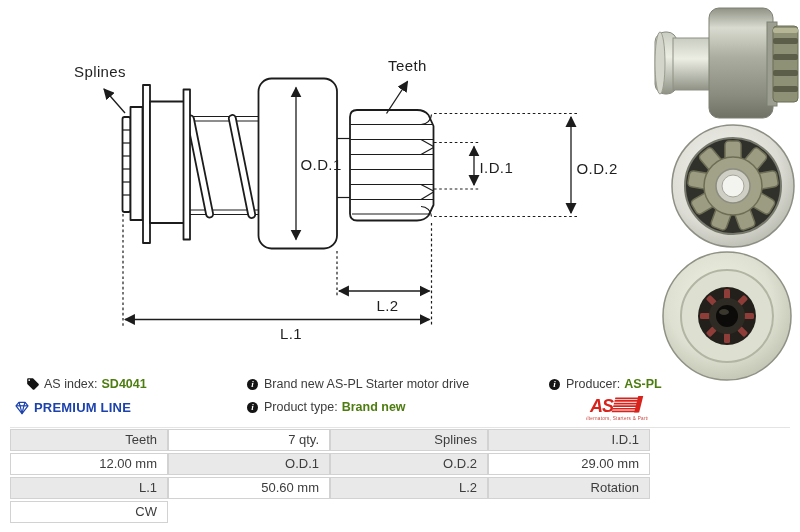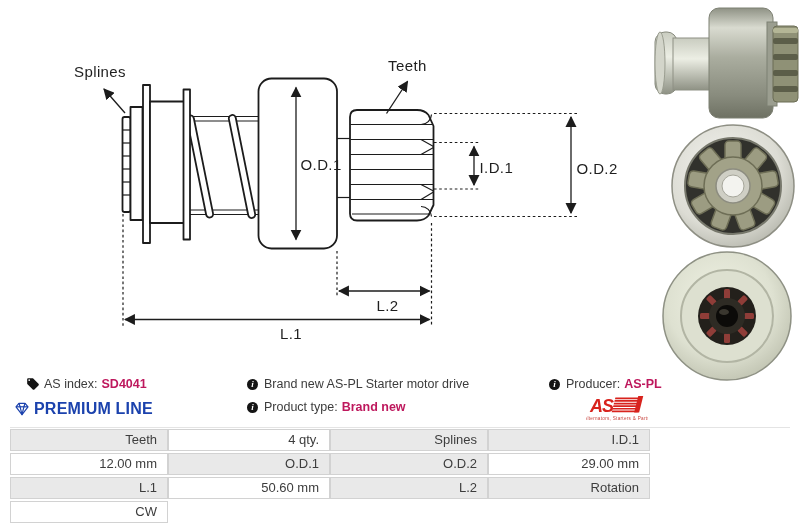--- a/index.html
+++ b/index.html
@@ -10,26 +10,26 @@
   
   #drawing{left:0;top:0;}
   #drawing .part{fill:#fff;stroke:#1c1c1c;stroke-width:1.8;stroke-linejoin:round;}
   #drawing .thin{fill:none;stroke:#1c1c1c;stroke-width:1.2;}
   #drawing .dim{fill:none;stroke:#1c1c1c;stroke-width:1.3;}
   #drawing .dot{fill:none;stroke:#1c1c1c;stroke-width:1.2;stroke-dasharray:2.6 2.6;}
   #drawing text{font-family:"Liberation Sans",sans-serif;font-size:15px;fill:#1f1f1f;letter-spacing:.4px;}
 
   
   .inforow{display:flex;align-items:center;white-space:nowrap;font-size:12.5px;color:#3c3c3c;}
-  .inforow b{color:#be185d;}
+  .inforow b{color:#4d7c0f;}
   .gap4{width:4px;}.gap6{width:6px;}
   .info-ic{width:11px;height:11px;border-radius:50%;background:#141414;color:#fff;
            display:inline-flex;align-items:center;justify-content:center;flex:0 0 11px;
            font:italic bold 9px "Liberation Serif",serif;line-height:1;}
-  .premium{font-size:16px;font-weight:bold;color:#1b42ad;letter-spacing:.2px;}
+  .premium{font-size:13px;font-weight:bold;color:#1b42ad;letter-spacing:.2px;}
 
   
   #spec{left:10px;top:429px;width:640px;display:grid;
         grid-template-columns:158px 162px 158px 162px;grid-auto-rows:22px;
         row-gap:2px;font-size:13px;color:#3d3d3d;}
   #spec .cell{border:1px solid #d2d2d2;line-height:20px;text-align:right;
               padding-right:10px;box-sizing:border-box;background:#fff;}
   #spec .lab{background:#e9e9e9;}
   .rule{left:10px;top:427px;width:780px;height:1px;background:#e4e4e4;}
 </style>
@@ -267,21 +267,21 @@
     <rect x="52.5" y="1" width="5" height="16.5"></rect>
   </g>
   <text x="4" y="16.5" font-family="Liberation Sans, sans-serif" font-size="18" font-weight="bold" font-style="italic" fill="#d8231d" letter-spacing="-1">AS</text>
   <text x="31" y="24.5" text-anchor="middle" font-family="Liberation Sans, sans-serif" font-size="4.6" fill="#c8443e" letter-spacing=".3">Alternators, Starters &amp; Parts</text>
 </svg>
 
 <div class="abs rule"></div>
 
 <div id="spec" class="abs">
   <div class="cell lab">Teeth</div>
-  <div class="cell">4 qty.</div>
+  <div class="cell">7 qty.</div>
   <div class="cell lab">Splines</div>
 
   <div class="cell lab">I.D.1</div>
   <div class="cell">12.00 mm</div>
   <div class="cell lab">O.D.1</div>
 
   <div class="cell lab">O.D.2</div>
   <div class="cell">29.00 mm</div>
   <div class="cell lab">L.1</div>
   <div class="cell">50.60 mm</div>

